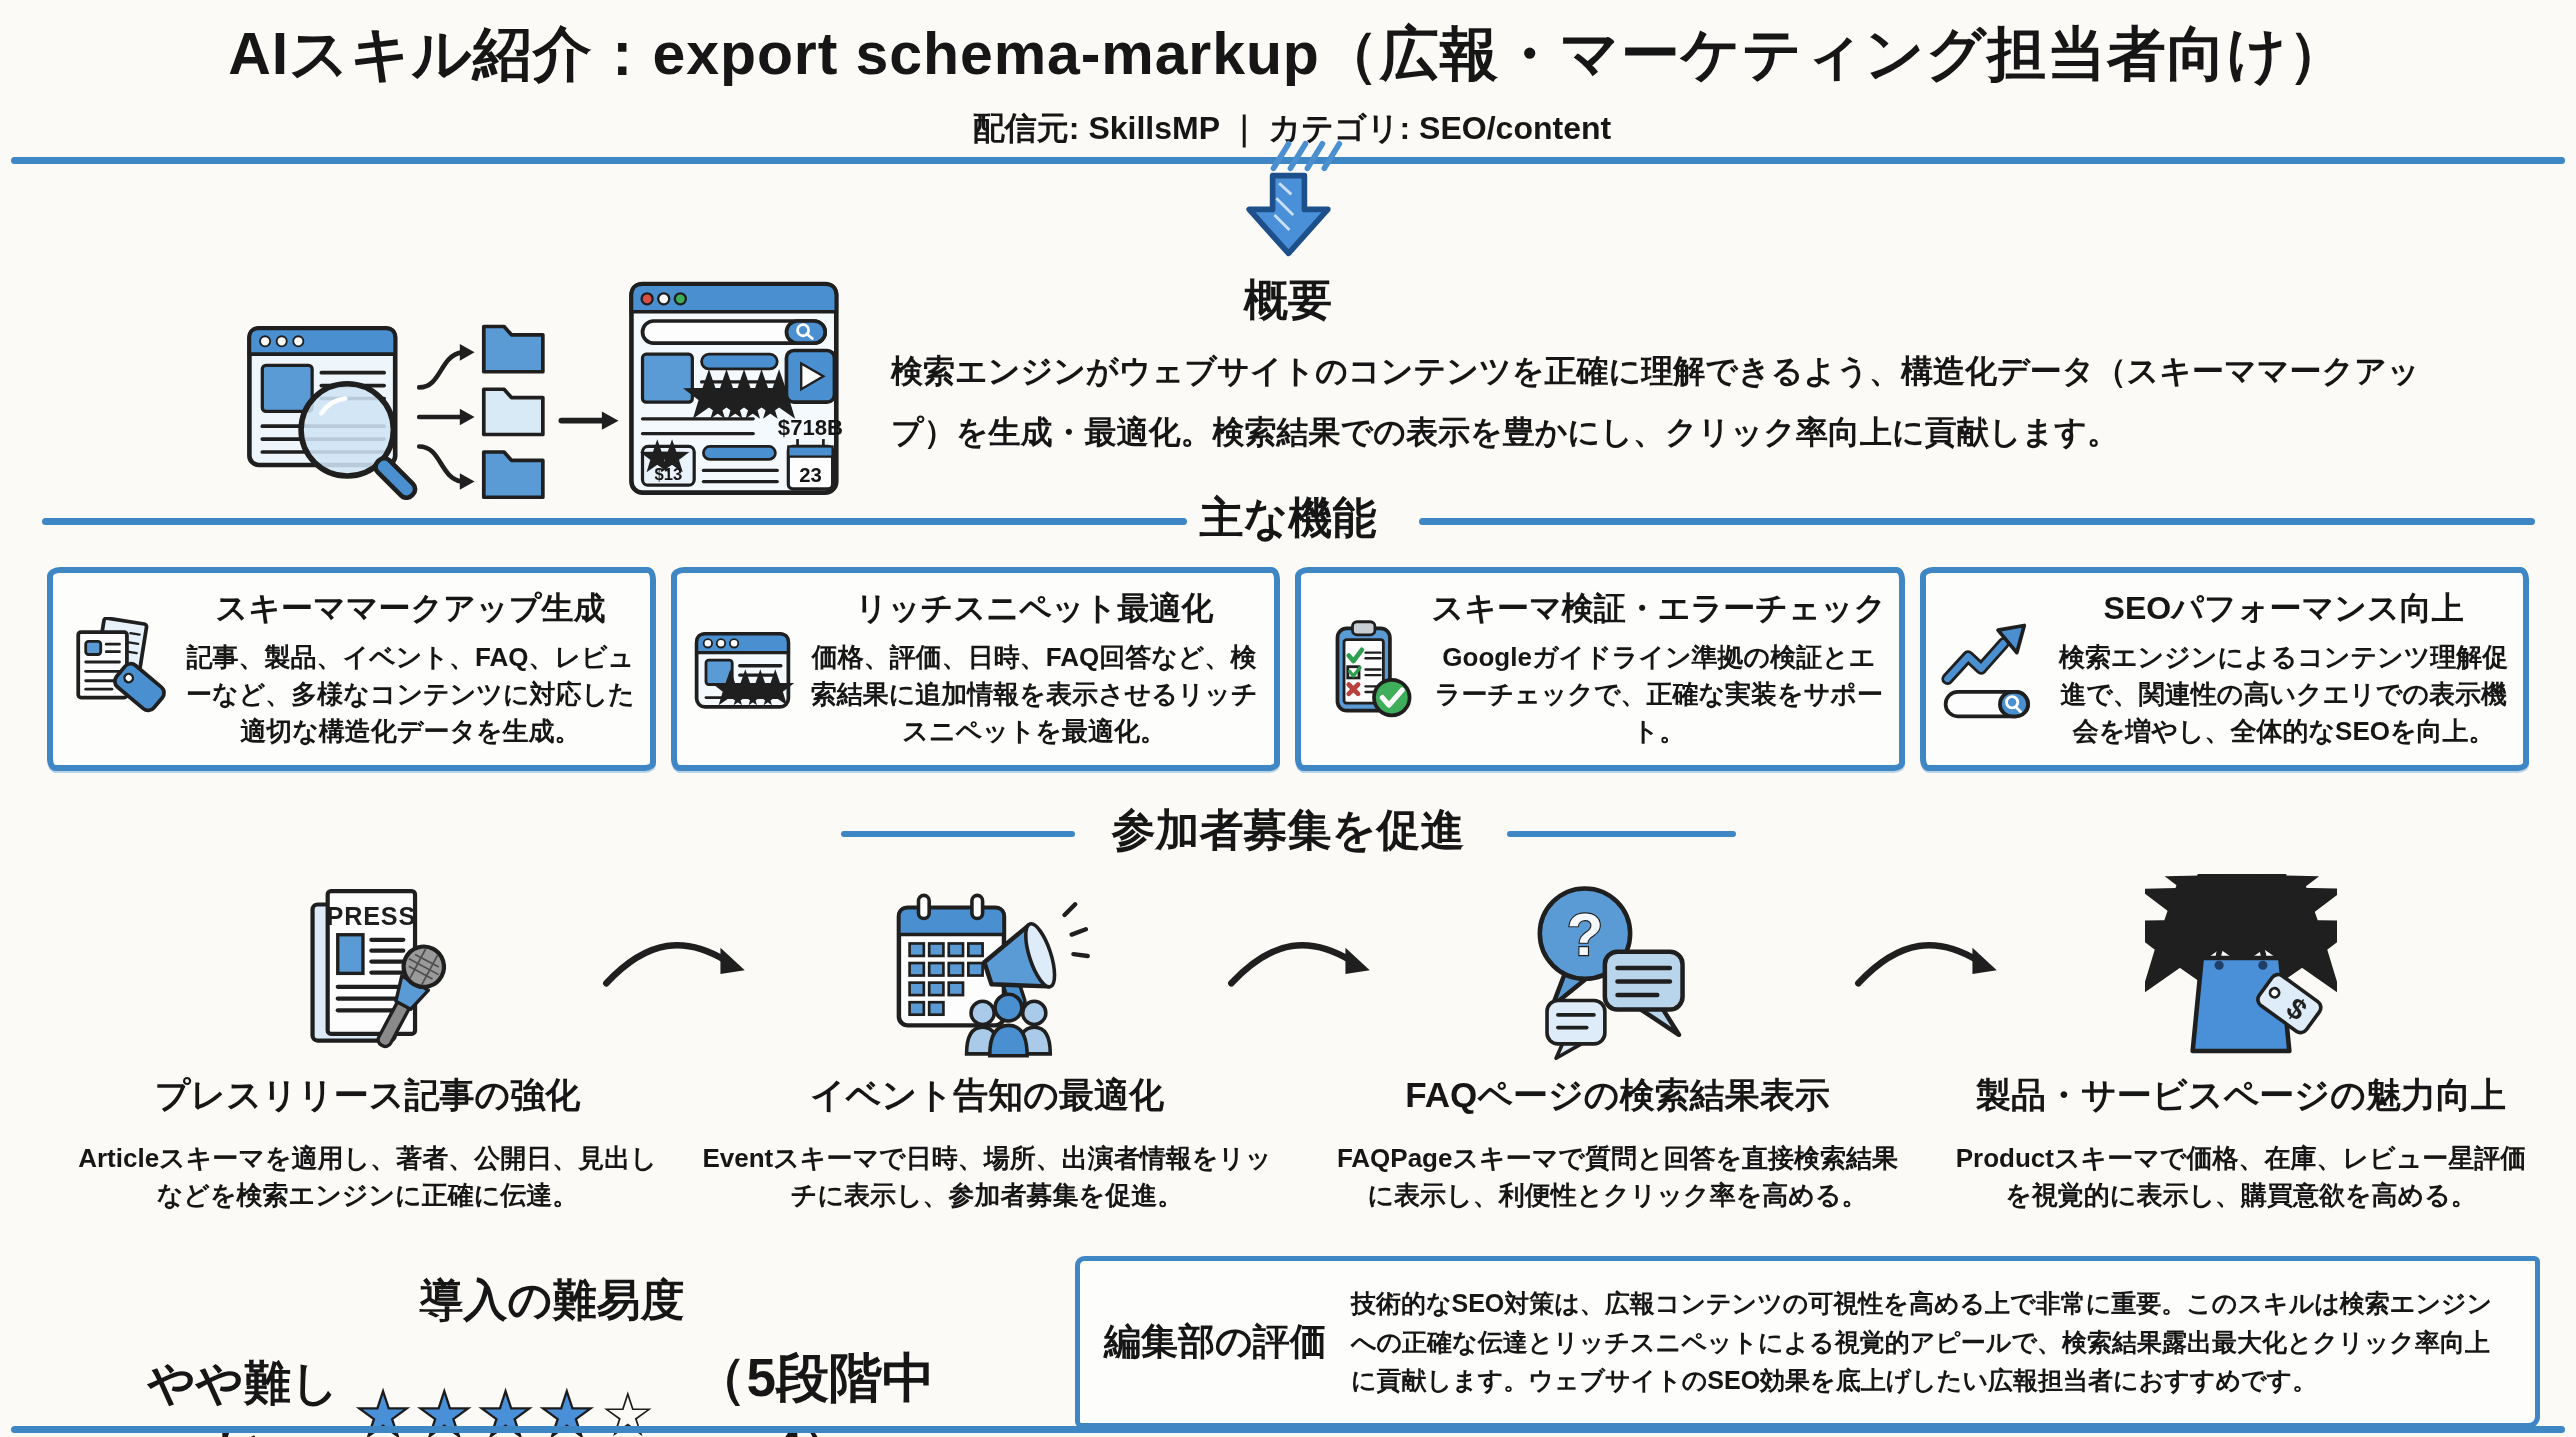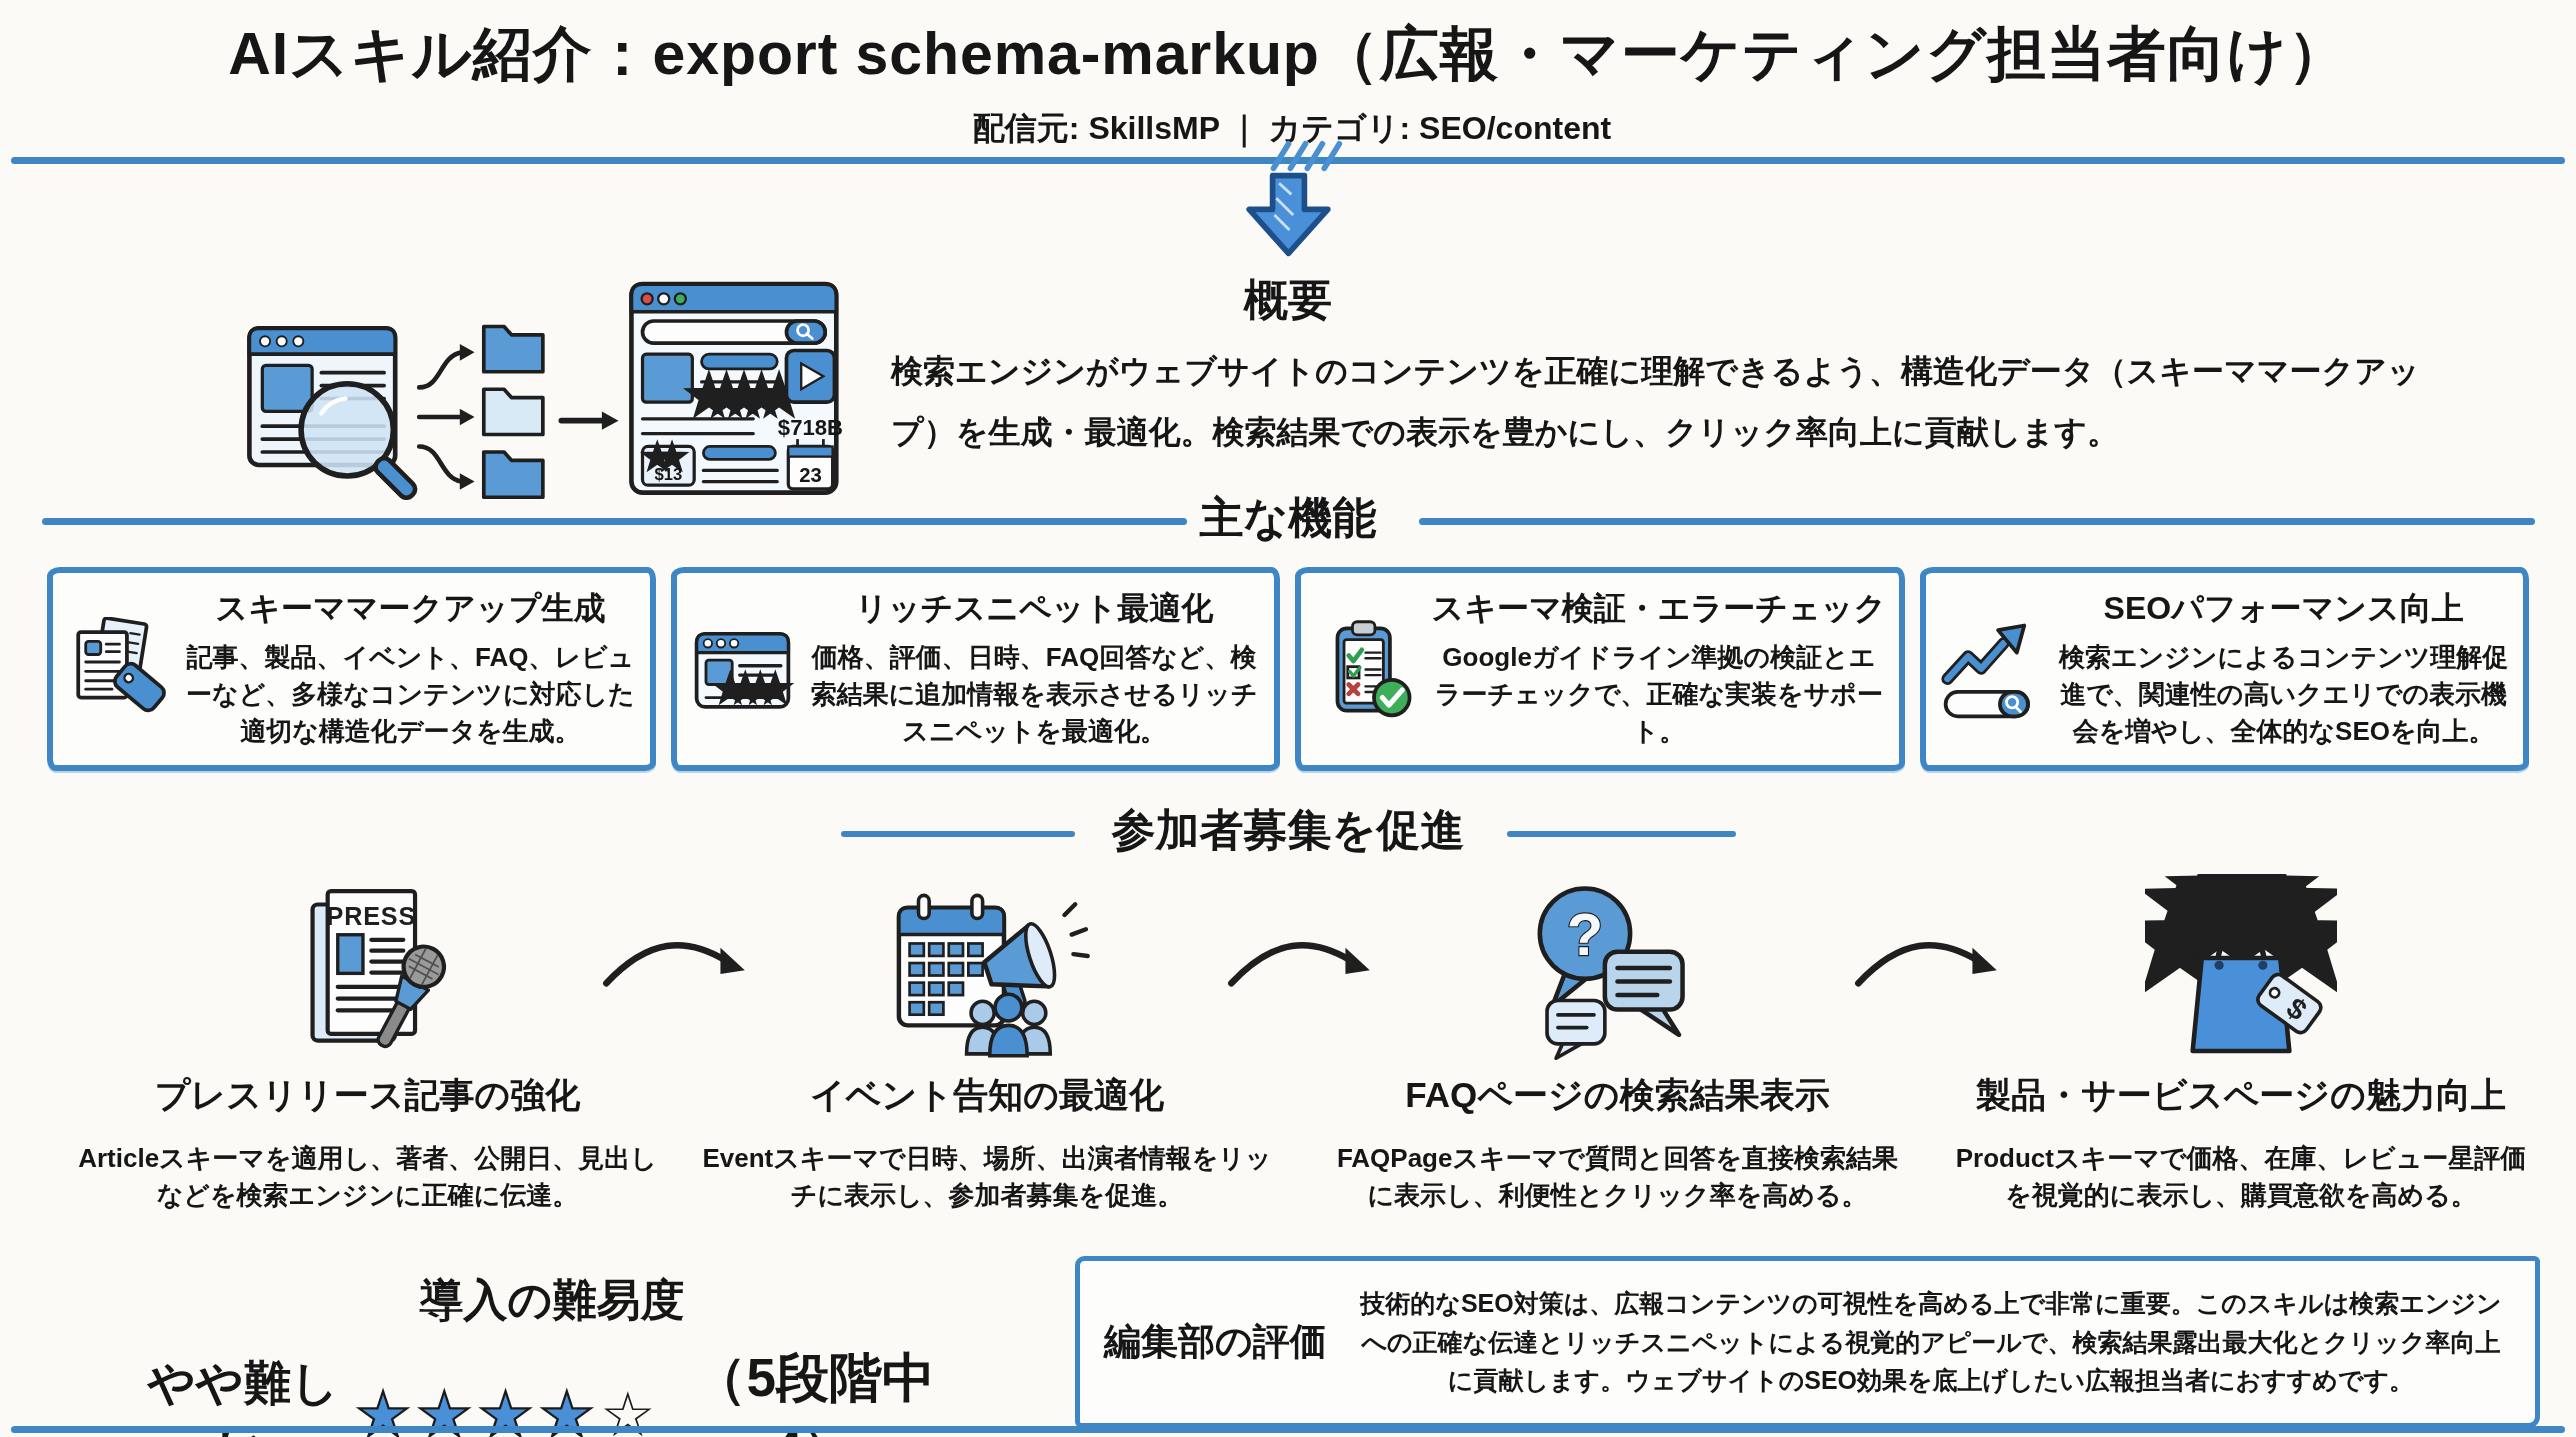--- a/index.html
+++ b/index.html
@@ -61,21 +61,21 @@
   .stars{display:flex;gap:5.6px;}
   .star{font-size:62px;line-height:1;}
   .star.filled::before{content:"★";color:#4a90d9;-webkit-text-stroke:2.3px #1b1b1b;}
   .star.empty::before{content:"☆";color:#1b1b1b;}
   .editorial-box{
     top:1256px;left:1075px;width:1465px;height:172px;box-sizing:border-box;
     border:5.6px solid #3e86c4;border-radius:9.4px 5.6px 11.2px 6.6px;background:#fdfdfc;
     display:flex;align-items:center;gap:24px;padding:11.2px 24px;
   }
   .editorial-label{font-size:37px;white-space:nowrap;flex:0 0 auto;}
-  .editorial-body{font-size:25px;line-height:1.55;flex:1;text-align:center;}
+  .editorial-body{font-size:25px;line-height:1.55;flex:1;}
   svg{display:block;}
   svg text{font-family:"Liberation Sans","DejaVu Sans",sans-serif;font-weight:bold;}
 </style>
 </head>
 <body>
 
 <svg width="0" height="0" style="position:absolute">
   <defs>
     <path id="star5" d="M0,-1 L0.235,-0.324 L0.951,-0.309 L0.380,0.124 L0.588,0.809 L0,0.4 L-0.588,0.809 L-0.380,0.124 L-0.951,-0.309 L-0.235,-0.324 Z"></path>
   </defs>

